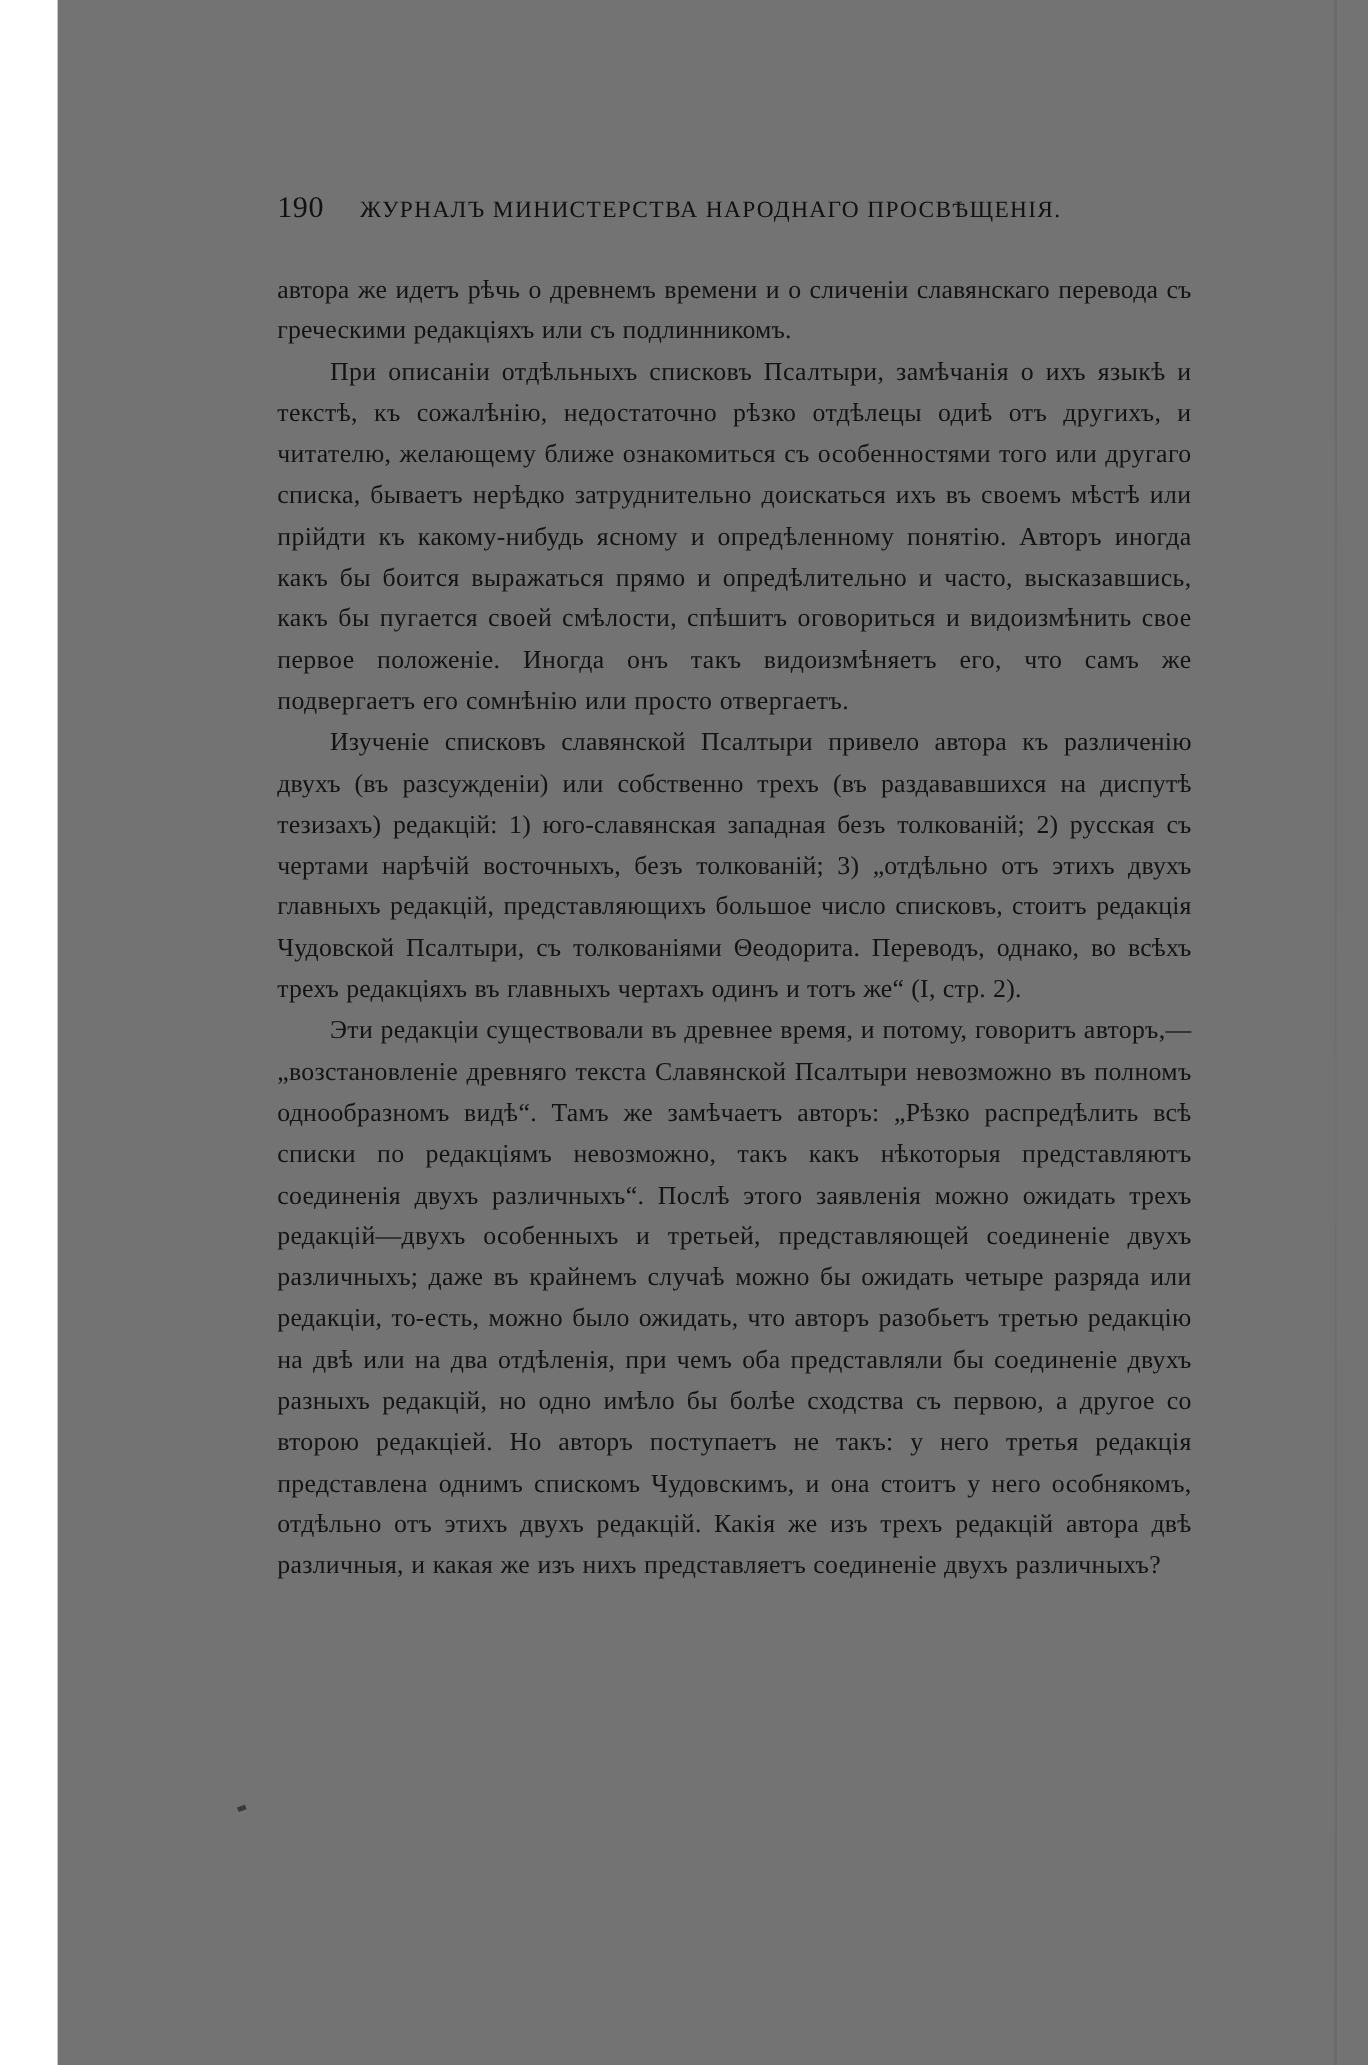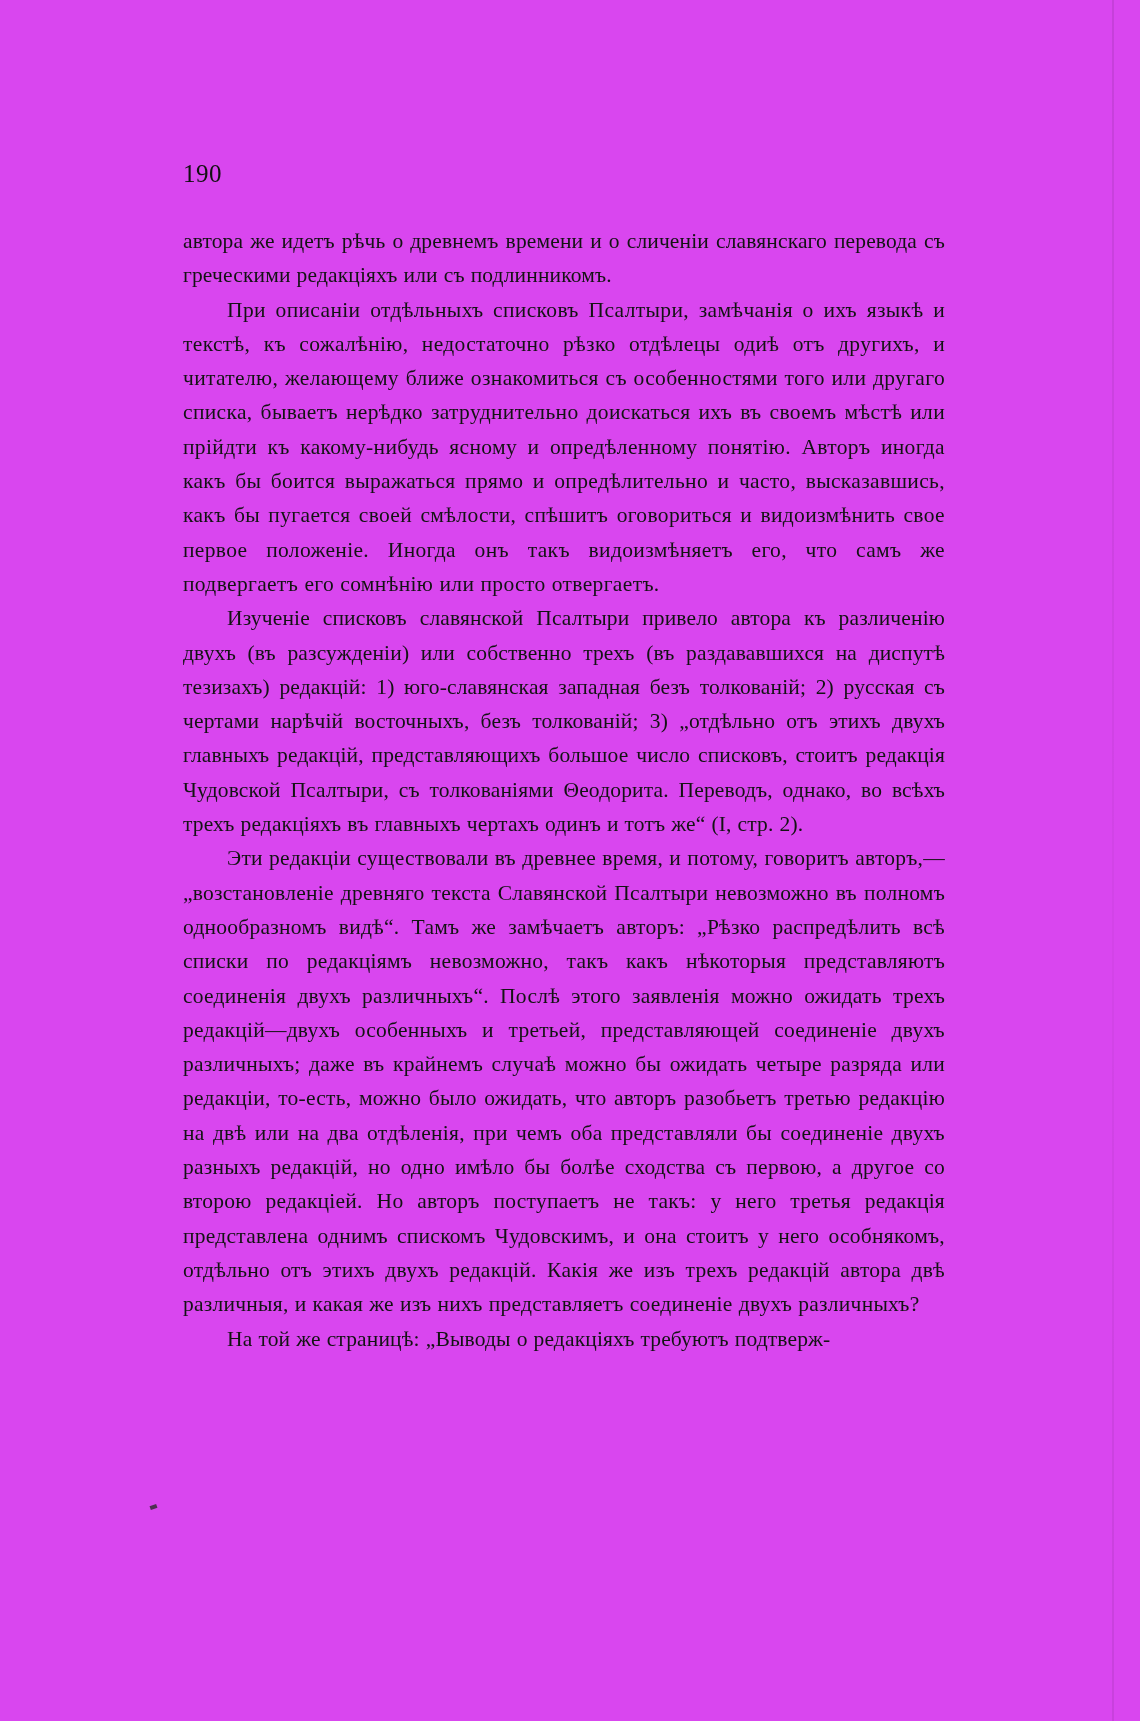--- a/index.html
+++ b/index.html
@@ -11,21 +11,22 @@
     width: 1140px;
     height: 1721px;
     position: relative;
     font-family: "Liberation Serif", "DejaVu Serif", serif;
     color: #111;
     overflow: hidden;
   }
   .page {
     position: absolute;
     inset: 0;
-    background: #d946ef;
+    background: #737373;
+    margin-left: 48px;
   }
   
   .edge-right {
     position: absolute;
     top: 0;
     right: 26px;
     width: 2px;
     height: 1721px;
     background: linear-gradient(to bottom, rgba(0,0,0,0.16), rgba(0,0,0,0.05) 55%, rgba(0,0,0,0.14));
     opacity: 0.55;
@@ -91,24 +92,24 @@
 
 <div class="page">
 
   <div class="edge-right"></div>
   <div class="edge-bottom-left-mark"></div>
 
   <div class="content">
 
     <div class="header-line">
       <span class="folio">190</span>
+      <span class="running-head">ЖУРНАЛЪ МИНИСТЕРСТВА НАРОДНАГО ПРОСВѢЩЕНІЯ.</span>
     </div>
 
     <div class="body-text">
       <p class="noindent">автора же идетъ рѣчь о древнемъ времени и о сличеніи славянскаго перевода съ греческими редакціяхъ или съ подлинникомъ.</p>
       <p>При описаніи отдѣльныхъ списковъ Псалтыри, замѣчанія о ихъ языкѣ и текстѣ, къ сожалѣнію, недостаточно рѣзко отдѣлецы одиѣ отъ другихъ, и читателю, желающему ближе ознакомиться съ особенностями того или другаго списка, бываетъ нерѣдко затруднительно доискаться ихъ въ своемъ мѣстѣ или прійдти къ какому-нибудь ясному и опредѣленному понятію. Авторъ иногда какъ бы боится выражаться прямо и опредѣлительно и часто, высказавшись, какъ бы пугается своей смѣлости, спѣшитъ оговориться и видоизмѣнить свое первое положеніе. Иногда онъ такъ видоизмѣняетъ его, что самъ же подвергаетъ его сомнѣнію или просто отвергаетъ.</p>
       <p>Изученіе списковъ славянской Псалтыри привело автора къ различенію двухъ (въ разсужденіи) или собственно трехъ (въ раздававшихся на диспутѣ тезизахъ) редакцій: 1) юго-славянская западная безъ толкованій; 2) русская съ чертами нарѣчій восточныхъ, безъ толкованій; 3) „отдѣльно отъ этихъ двухъ главныхъ редакцій, представляющихъ большое число списковъ, стоитъ редакція Чудовской Псалтыри, съ толкованіями Θеодорита. Переводъ, однако, во всѣхъ трехъ редакціяхъ въ главныхъ чертахъ одинъ и тотъ же“ (I, стр. 2).</p>
       <p>Эти редакціи существовали въ древнее время, и потому, говоритъ авторъ,— „возстановленіе древняго текста Славянской Псалтыри невозможно въ полномъ однообразномъ видѣ“. Тамъ же замѣчаетъ авторъ: „Рѣзко распредѣлить всѣ списки по редакціямъ невозможно, такъ какъ нѣкоторыя представляютъ соединенія двухъ различныхъ“. Послѣ этого заявленія можно ожидать трехъ редакцій—двухъ особенныхъ и третьей, представляющей соединеніе двухъ различныхъ; даже въ крайнемъ случаѣ можно бы ожидать четыре разряда или редакціи, то-есть, можно было ожидать, что авторъ разобьетъ третью редакцію на двѣ или на два отдѣленія, при чемъ оба представляли бы соединеніе двухъ разныхъ редакцій, но одно имѣло бы болѣе сходства съ первою, а другое со второю редакціей. Но авторъ поступаетъ не такъ: у него третья редакція представлена однимъ спискомъ Чудовскимъ, и она стоитъ у него особнякомъ, отдѣльно отъ этихъ двухъ редакцій. Какія же изъ трехъ редакцій автора двѣ различныя, и какая же изъ нихъ представляетъ соединеніе двухъ различныхъ?</p>
-      <p class="last-line">На той же страницѣ: „Выводы о редакціяхъ требуютъ подтверж-</p>
     </div>
 
   </div>
 </div>
 
 </body></html>

